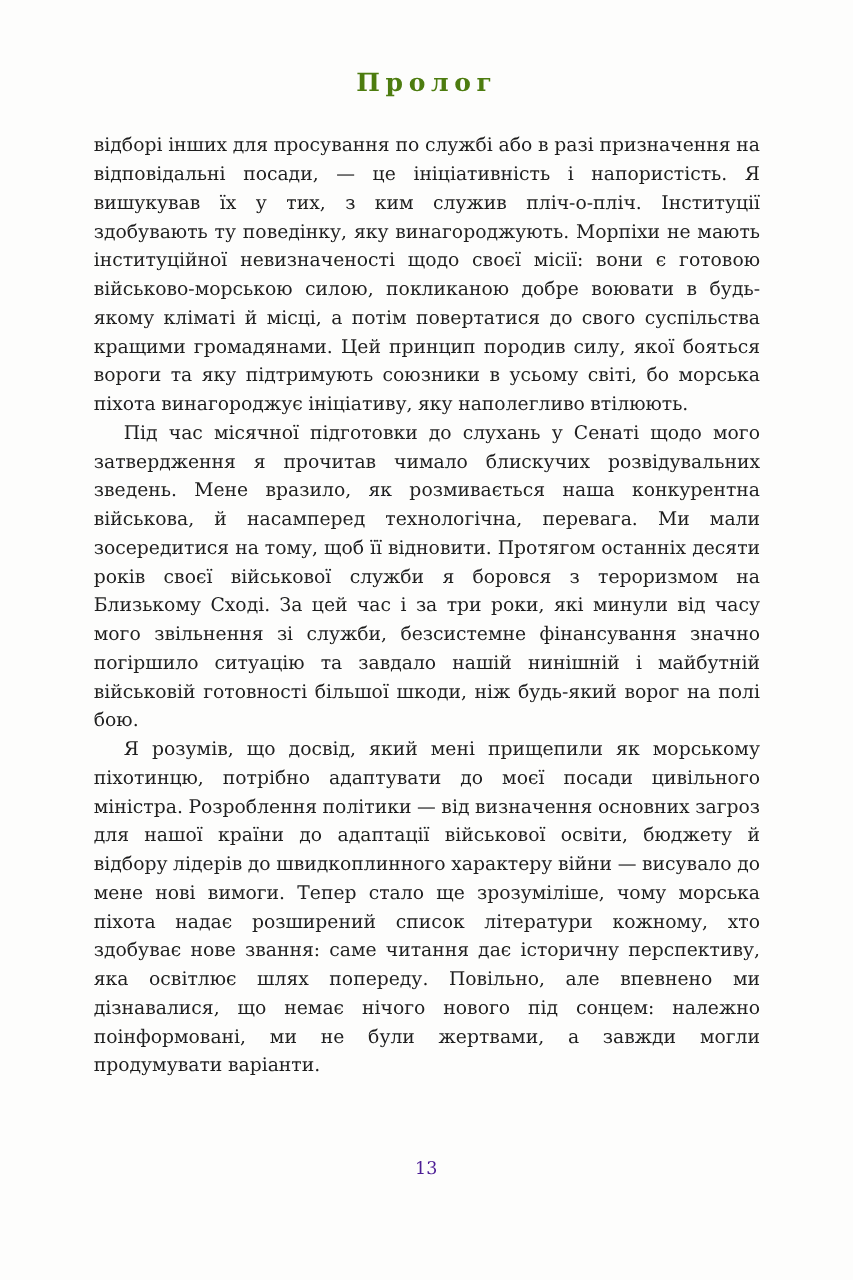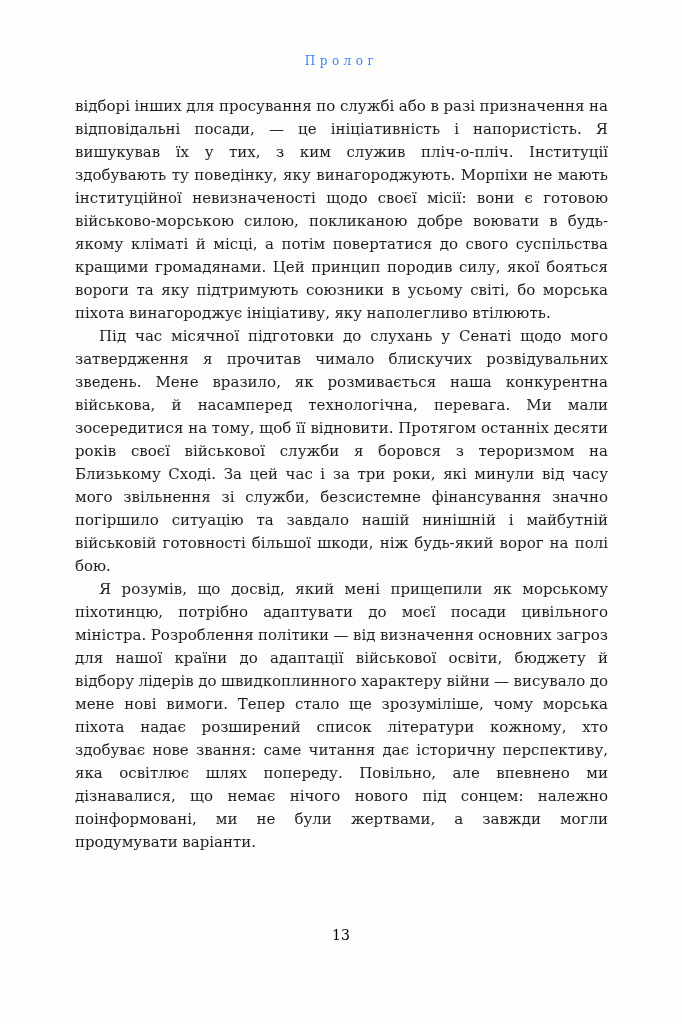--- a/index.html
+++ b/index.html
@@ -16,25 +16,25 @@
     overflow: hidden;
   }
   .page {
     position: relative;
     width: 682px;
     height: 1024px;
     padding: 54px 74px 0 75px;
   }
   .running-head {
     text-align: center;
-    font-size: 12px;
+    font-size: 20px;
     letter-spacing: 4.5px;
-    color: #3b82f6;
+    color: #4d7c0f;
     margin: 0 0 27px 0;
-    font-weight: normal;
+    font-weight: bold;
   }
   .body-text {
     font-size: 15px;
     line-height: 23px;
     text-align: justify;
     hyphens: auto;
     -webkit-hyphens: auto;
     word-spacing: -0.02em;
   }
   .body-text p {
@@ -44,21 +44,21 @@
   .body-text p.indent {
     text-indent: 24px;
   }
   .page-number {
     position: absolute;
     top: 927px;
     left: 0;
     right: 0;
     text-align: center;
     font-size: 14px;
-    color: #000000;
+    color: #4c1d95;
   }
 </style>
 </head>
 <body>
 
 <div class="page">
 
   <h1 class="running-head">Пролог</h1>
 
   <div class="body-text">

